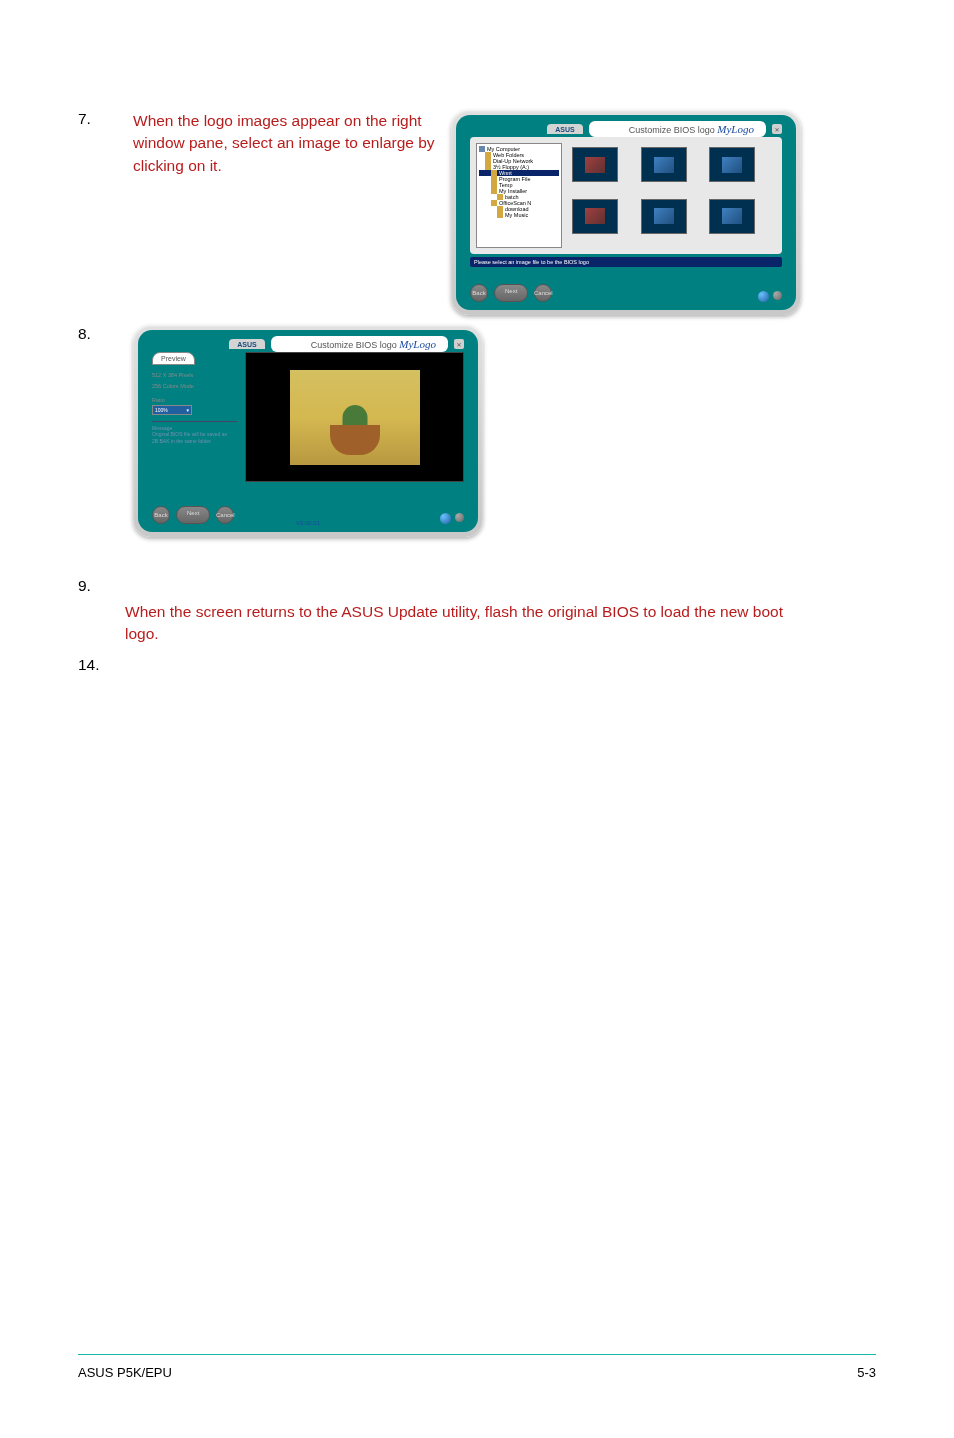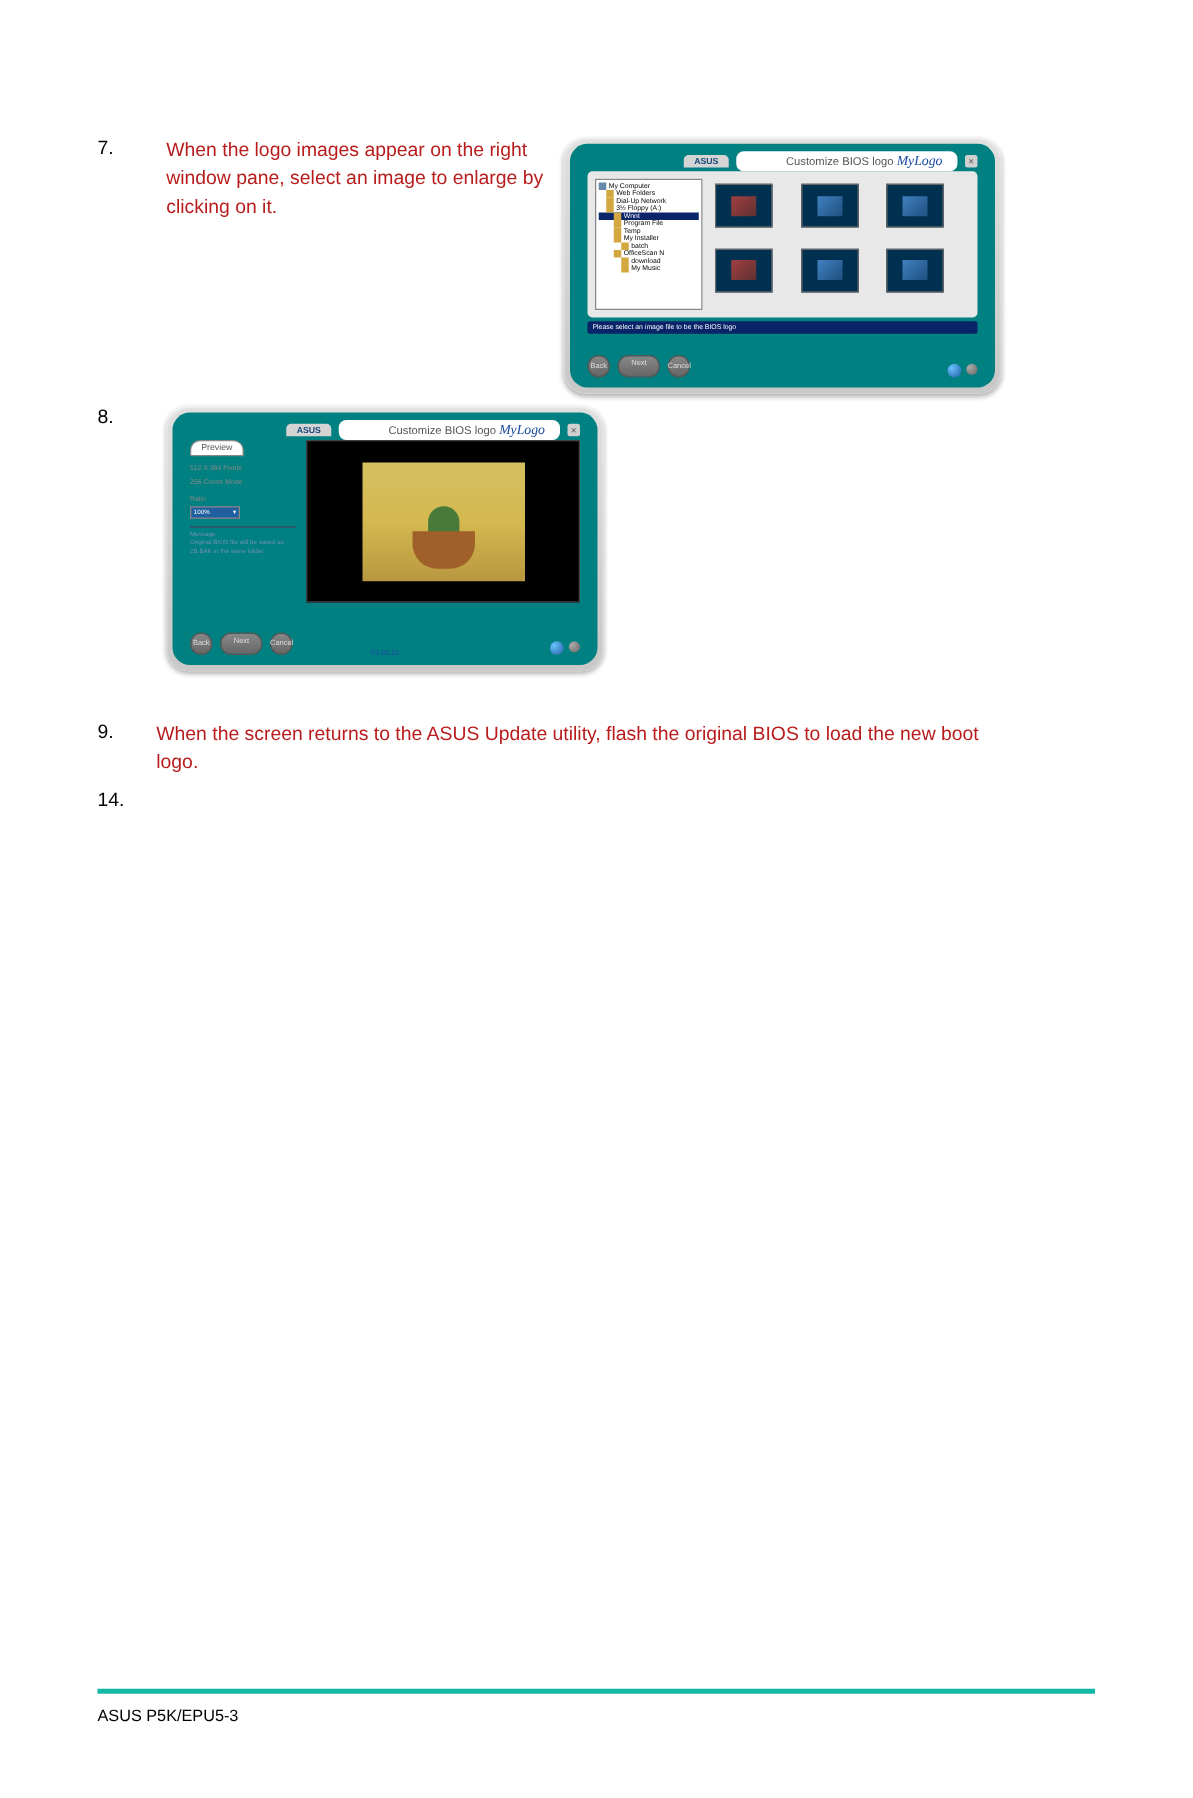--- a/index.html
+++ b/index.html
@@ -296,30 +296,32 @@
       font-size: 6px;
       color: #1a4aa0;
     }
 
     .wide-step {
       margin-top: 40px;
     }
     .wide-step .step-text {
       width: auto;
       max-width: 680px;
+      margin-top: 24px;
     }
 
     .footer {
       position: absolute;
       bottom: 58px;
       left: 78px;
       right: 78px;
-      border-top: 4px solid #14b8a6;
+      border-top: 1px solid #14b8a6;
       padding-top: 10px;
       display: flex;
+      justify-content: space-between;
       font-size: 13px;
     }
   </style>
 </head>
 <body>
 
 <div class="step-row step-row-img">
   <div class="step-num">7.</div>
   <div class="step-text step-text-narrow">When the logo images appear on the right window pane, select an image to enlarge by clicking on it.</div>
   <div class="screenshot">

